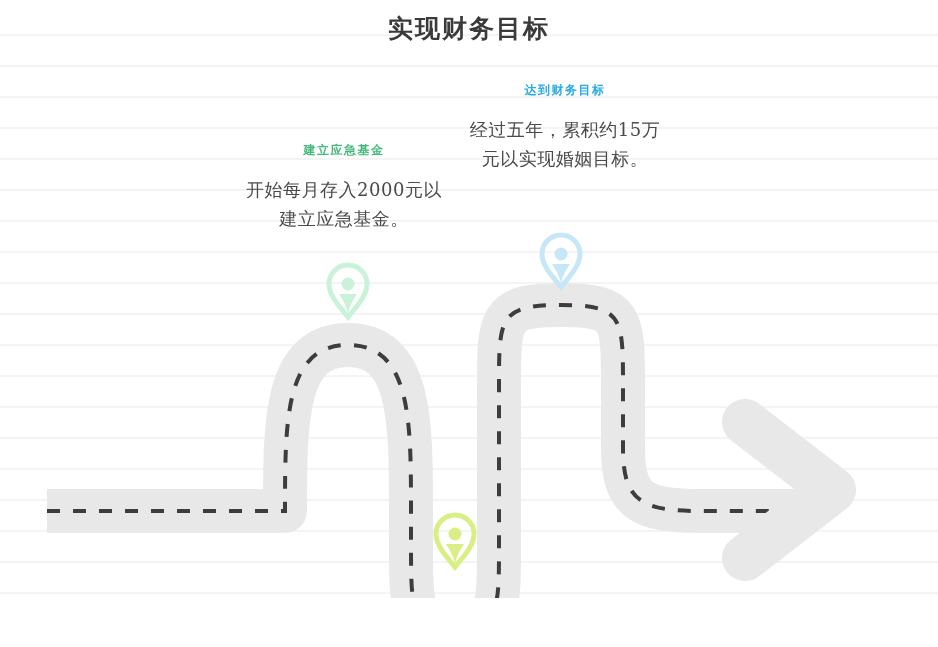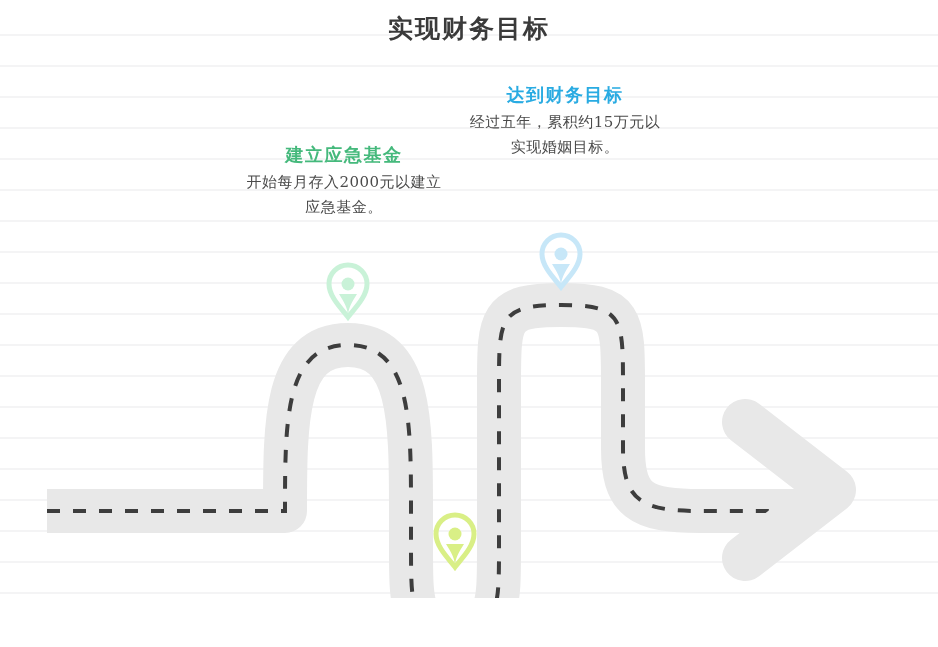--- a/index.html
+++ b/index.html
@@ -54,29 +54,29 @@
   }
 
   
   .milestone {
     position: absolute;
     text-align: center;
   }
   .milestone-title {
     font-family: "DejaVu Serif", "Liberation Serif", serif;
     font-weight: bold;
-    font-size: 18px;
+    font-size: 12px;
     letter-spacing: 1.5px;
     line-height: 1.3;
     white-space: nowrap;
   }
   .milestone-body {
-    margin-top: 4px;
+    margin-top: 16px;
     font-family: "DejaVu Serif", "Liberation Serif", serif;
-    font-size: 15px;
+    font-size: 18px;
     line-height: 1.65;
     letter-spacing: 0.5px;
     color: #4a4a4a;
   }
 
   #milestone-fund {
     left: 244px;
     top: 143px;
     width: 200px;
   }

